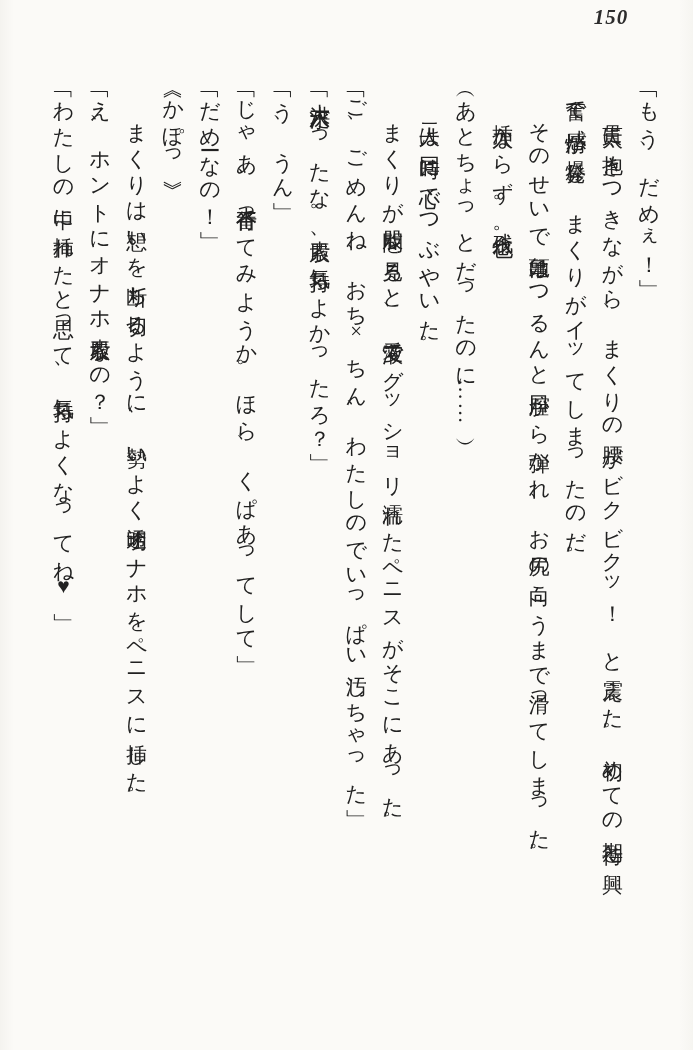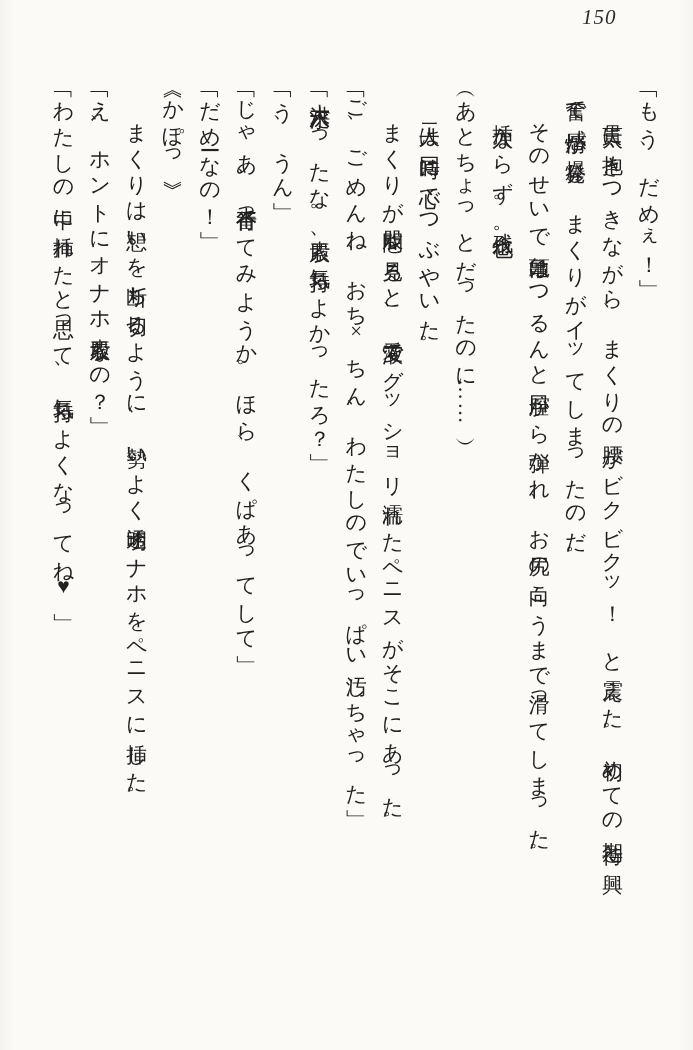--- a/index.html
+++ b/index.html
@@ -13,24 +13,26 @@
     background: linear-gradient(90deg, #f4f3ef 0px, #fbfaf7 14px, #fbfaf7 679px, #f6f5f1 693px);
     overflow: hidden;
     font-family: "Liberation Serif", "DejaVu Serif", serif;
     color: #1f1f1f;
   }
   .page-number {
     position: absolute;
     top: 5px;
     left: 582px;
     width: 58px;
+    text-align: center;
     font-style: italic;
     font-size: 21px;
     letter-spacing: 1px;
     color: #2c2c2c;
+    font-weight: bold;
   }
   .text-block {
     position: absolute;
     top: 84px;
     right: 26px;
     height: 935px;
     writing-mode: vertical-rl;
     -webkit-writing-mode: vertical-rl;
     text-orientation: mixed;
     font-size: 21px;

